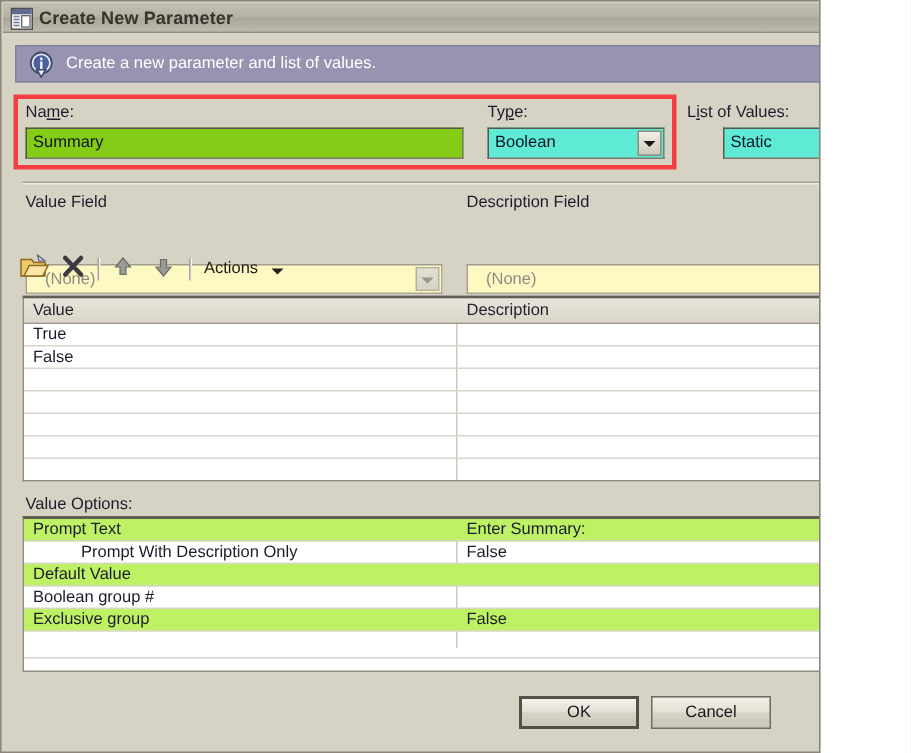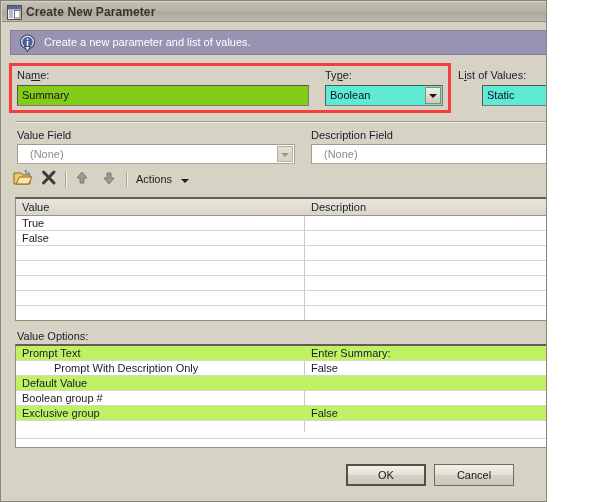--- a/index.html
+++ b/index.html
@@ -146,24 +146,25 @@
   }
   .combo .arrowbtn i {
     position: absolute;
     left: 3px; top: 6px;
     width: 0; height: 0;
     border-left: 4px solid transparent;
     border-right: 4px solid transparent;
     border-top: 4px solid #17171f;
   }
   .combo.disabled {
-    background: #ffffff;
+    background: #fef9c3;
     border-color: #a9a598;
     border-top-color: #a09c90;
     border-left-color: #a09c90;
+    margin-top: 32px;
   }
   .combo.disabled .cval { color: #8e8b83; left: 12px; }
   .combo.disabled .arrowbtn {
     background: linear-gradient(to bottom, #e2dfd4 0%, #d6d2c5 100%);
     border-color: #b3afa2;
   }
   .combo.disabled .arrowbtn i { border-top-color: #9a968c; }
 
   
   .sep {

